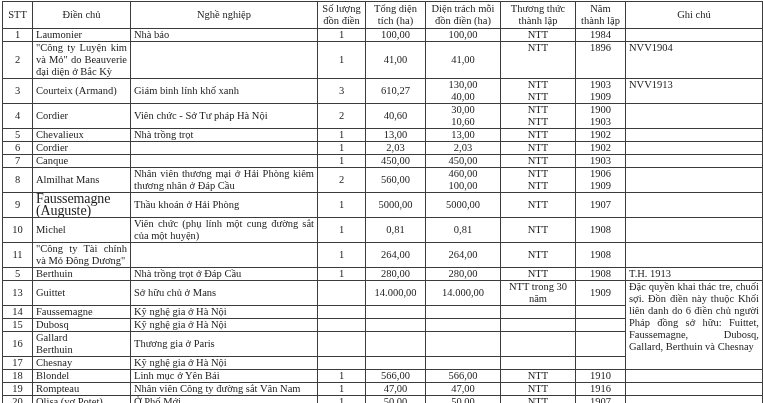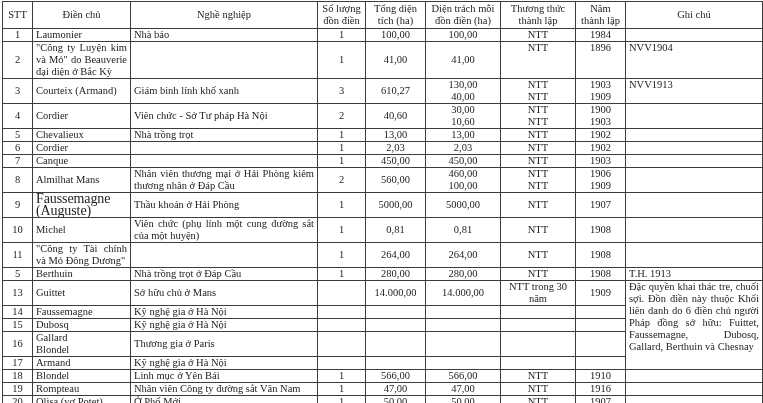--- a/index.html
+++ b/index.html
@@ -249,31 +249,31 @@
           <td class="col-nghe_nghiep">Kỹ nghệ gia ở Hà Nội</td>
           <td class="col-so_luong"></td>
           <td class="col-tong_dien_tich"></td>
           <td class="col-dien_tich_moi"></td>
           <td class="col-phuong_thuc"></td>
           <td class="col-nam"></td>
         </tr>
         <tr>
           <td class="col-stt">16</td>
           <td class="col-dien_chu">Gallard
-Blondel</td>
+Berthuin</td>
           <td class="col-nghe_nghiep">Thương gia ở Paris</td>
           <td class="col-so_luong"></td>
           <td class="col-tong_dien_tich"></td>
           <td class="col-dien_tich_moi"></td>
           <td class="col-phuong_thuc"></td>
           <td class="col-nam"></td>
         </tr>
         <tr>
           <td class="col-stt">17</td>
-          <td class="col-dien_chu">Armand</td>
+          <td class="col-dien_chu">Chesnay</td>
           <td class="col-nghe_nghiep">Kỹ nghệ gia ở Hà Nội</td>
           <td class="col-so_luong"></td>
           <td class="col-tong_dien_tich"></td>
           <td class="col-dien_tich_moi"></td>
           <td class="col-phuong_thuc"></td>
           <td class="col-nam"></td>
         </tr>
         <tr>
           <td class="col-stt">18</td>
           <td class="col-dien_chu">Blondel</td>

